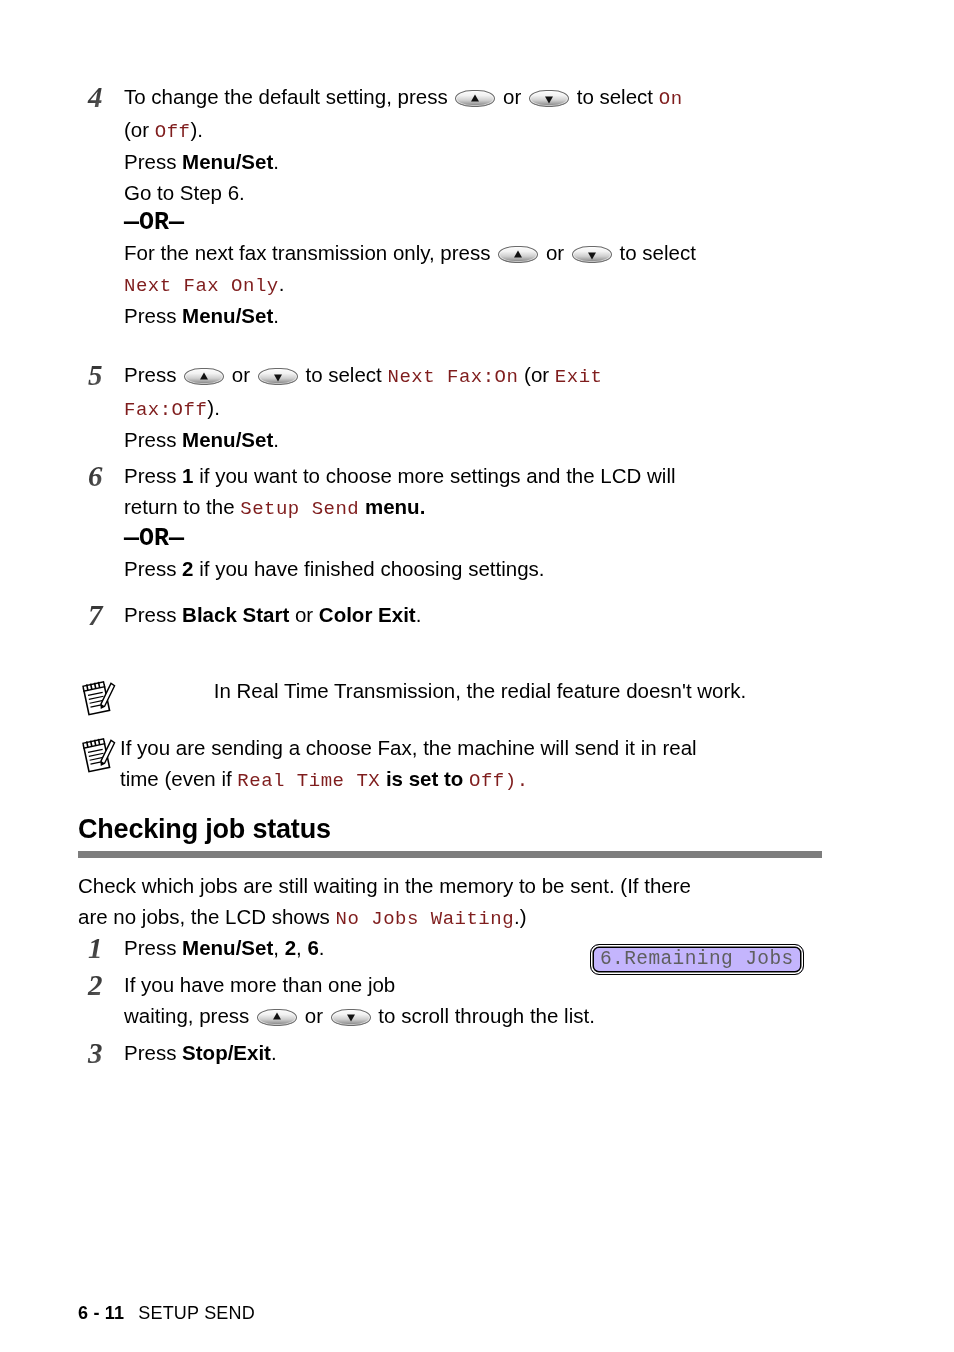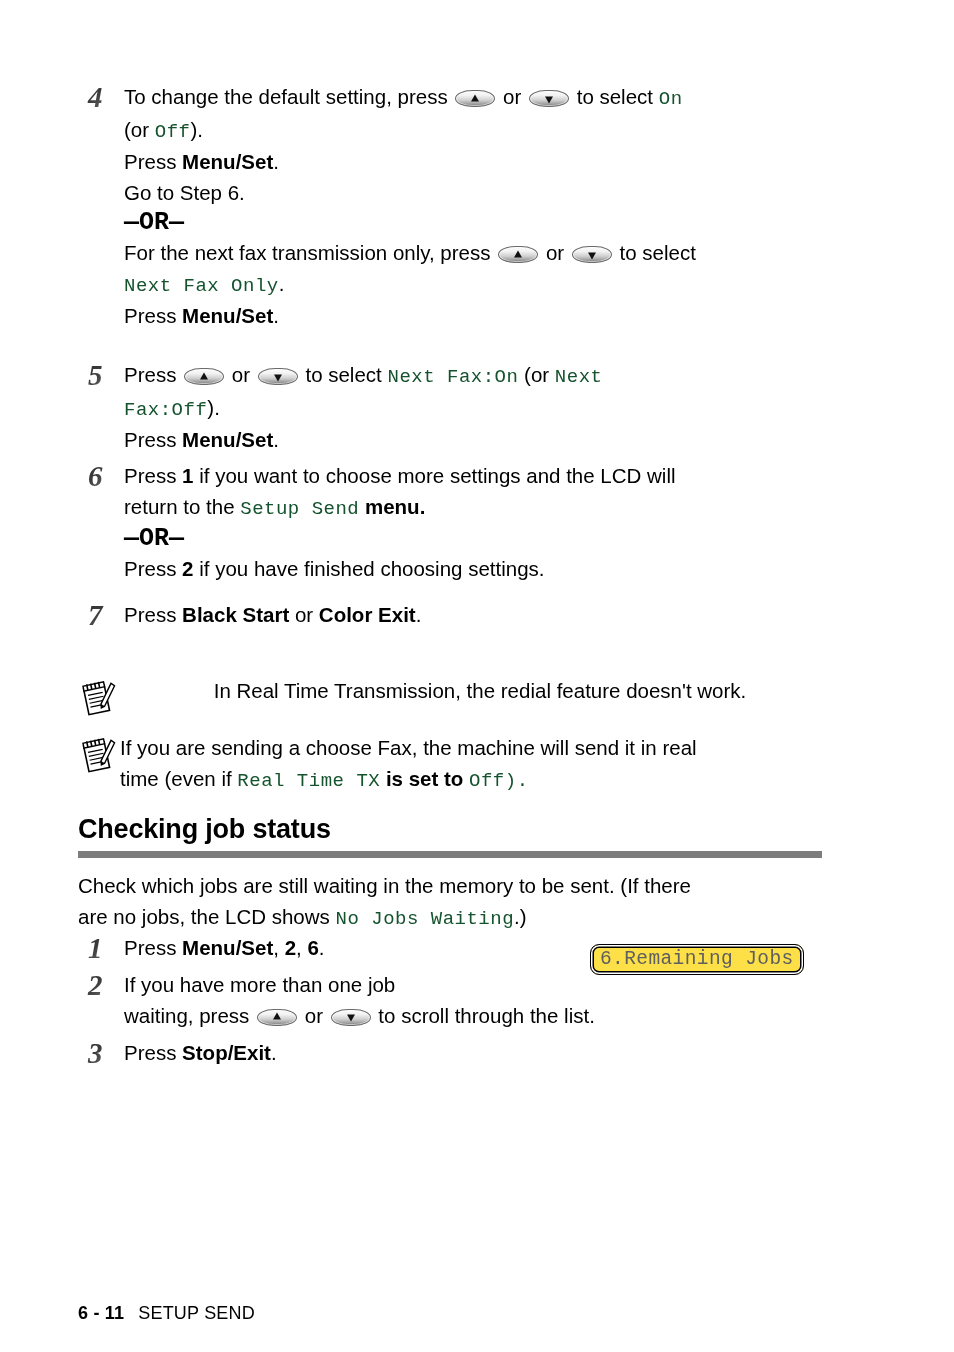--- a/index.html
+++ b/index.html
@@ -58,21 +58,21 @@
     font-size: 25px;
     font-weight: bold;
     line-height: 30px;
     letter-spacing: 0px;
     font-family: Liberation Mono, monospace;
   }
   
   .lcd {
     font-family: "Liberation Mono", "DejaVu Sans Mono", monospace;
     font-size: 19px;
-    color: #14532d;
+    color: #7f1d1d;
     letter-spacing: 0.5px;
   }
 
   
   .key {
     display: inline-block;
     position: relative;
     width: 40px;
     height: 17px;
     vertical-align: -3px;
@@ -142,21 +142,21 @@
     line-height: 30.5px;
   }
 
   
   .lcd-box {
     position: absolute;
     border: 1.5px solid #000;
     border-radius: 9px;
     box-shadow: 0 0 0 1.5px #fff inset, 0 0 0 3px #000 inset;
     padding: 3px 9px 4px 9px;
-    background: #fde047;
+    background: #c4b5fd;
     box-sizing: border-box;
     white-space: nowrap;
   }
   .lcd-box .lcd-box-text {
     font-family: "Liberation Mono", "DejaVu Sans Mono", monospace;
     font-size: 19.5px;
     color: #5f5f5f;
     letter-spacing: 0.4px;
     line-height: 22px;
     display: block;
@@ -209,21 +209,21 @@
       </div>
 
     </div>
   </div>
 
   <div class="step" style="left:78px; top:360px; width:760px;">
     <div class="step-num">5</div>
     <div class="step-body">
 
       <div class="line">
-        <span>Press </span><span class="key up"></span><span> or </span><span class="key down"></span><span> to select </span><span class="lcd">Next Fax:On</span><span> (or </span><span class="lcd">Next</span>
+        <span>Press </span><span class="key up"></span><span> or </span><span class="key down"></span><span> to select </span><span class="lcd">Next Fax:On</span><span> (or </span><span class="lcd">Exit</span>
       </div>
 
       <div class="line">
         <span class="lcd">Fax:Off</span><span>).</span>
       </div>
 
       <div class="line">
         <span>Press </span><span class="b">Menu/Set</span><span>.</span>
       </div>
 

